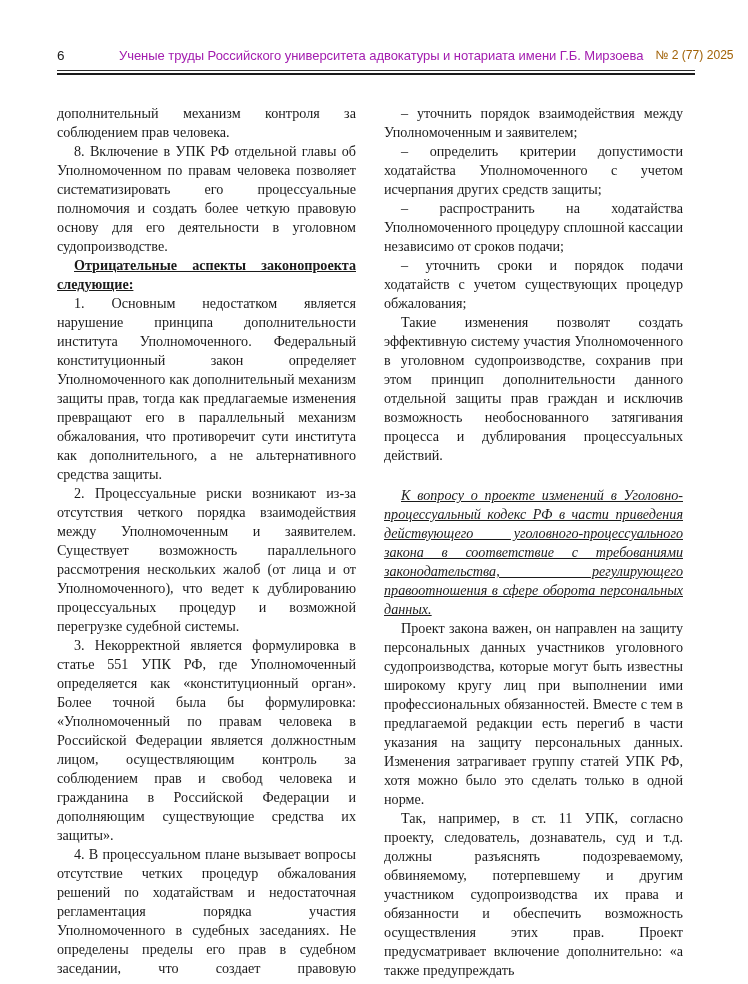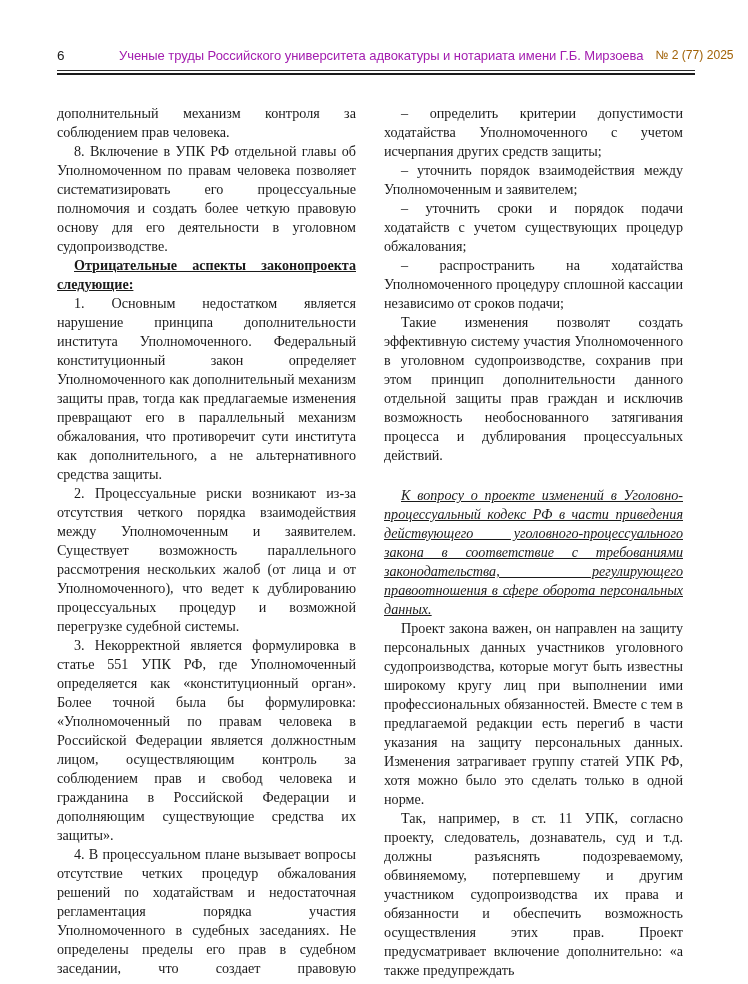--- a/index.html
+++ b/index.html
@@ -142,24 +142,24 @@
       <p class="para">8. Включение в УПК РФ отдельной главы об Уполномоченном по правам человека позволяет систематизировать его процессуальные полномочия и создать более четкую правовую основу для его деятельности в уголовном судопроизводстве.</p>
       <p class="para bold-lead">Отрицательные аспекты законопроекта следующие:</p>
       <p class="para">1. Основным недостатком является нарушение принципа дополнительности института Уполномоченного. Федеральный конституционный закон определяет Уполномоченного как дополнительный механизм защиты прав, тогда как предлагаемые изменения превращают его в параллельный механизм обжалования, что противоречит сути института как дополнительного, а не альтернативного средства защиты.</p>
       <p class="para">2. Процессуальные риски возникают из-за отсутствия четкого порядка взаимодействия между Уполномоченным и заявителем. Существует возможность параллельного рассмотрения нескольких жалоб (от лица и от Уполномоченного), что ведет к дублированию процессуальных процедур и возможной перегрузке судебной системы.</p>
       <p class="para">3. Некорректной является формулировка в статье 551 УПК РФ, где Уполномоченный определяется как «конституционный орган». Более точной была бы формулировка: «Уполномоченный по правам человека в Российской Федерации является должностным лицом, осуществляющим контроль за соблюдением прав и свобод человека и гражданина в Российской Федерации и дополняющим существующие средства их защиты».</p>
       <p class="para">4. В процессуальном плане вызывает вопросы отсутствие четких процедур обжалования решений по ходатайствам и недостаточная регламентация порядка участия Уполномоченного в судебных заседаниях. Не определены пределы его прав в судебном заседании, что создает правовую неопределенность.</p>
 
     </div>
 
     <div class="col">
+      <p class="para">– уточнить порядок взаимодействия между Уполномоченным и заявителем;</p>
       <p class="para">– определить критерии допустимости ходатайства Уполномоченного с учетом исчерпания других средств защиты;</p>
-      <p class="para">– уточнить порядок взаимодействия между Уполномоченным и заявителем;</p>
+      <p class="para">– распространить на ходатайства Уполномоченного процедуру сплошной кассации независимо от сроков подачи;</p>
       <p class="para">– уточнить сроки и порядок подачи ходатайств с учетом существующих процедур обжалования;</p>
-      <p class="para">– распространить на ходатайства Уполномоченного процедуру сплошной кассации независимо от сроков подачи;</p>
       <p class="para">Такие изменения позволят создать эффективную систему участия Уполномоченного в уголовном судопроизводстве, сохранив при этом принцип дополнительности данного отдельной защиты прав граждан и исключив возможность необоснованного затягивания процесса и дублирования процессуальных действий.</p>
       <div class="spacer-md"></div>
       <p class="para italic-block">К вопросу о проекте изменений в Уголовно-процессуальный кодекс РФ в части приведения действующего уголовного-процессуального закона в соответствие с требованиями законодательства, регулирующего правоотношения в сфере оборота персональных данных.</p>
       <p class="para">Проект закона важен, он направлен на защиту персональных данных участников уголовного судопроизводства, которые могут быть известны широкому кругу лиц при выполнении ими профессиональных обязанностей. Вместе с тем в предлагаемой редакции есть перегиб в части указания на защиту персональных данных. Изменения затрагивает группу статей УПК РФ, хотя можно было это сделать только в одной норме.</p>
       <p class="para">Так, например, в ст. 11 УПК, согласно проекту, следователь, дознаватель, суд и т.д. должны разъяснять подозреваемому, обвиняемому, потерпевшему и другим участником судопроизводства их права и обязанности и обеспечить возможность осуществления этих прав. Проект предусматривает включение дополнительно: «а также предупреждать</p>
     </div>
 
   </div>
 </div>
 

